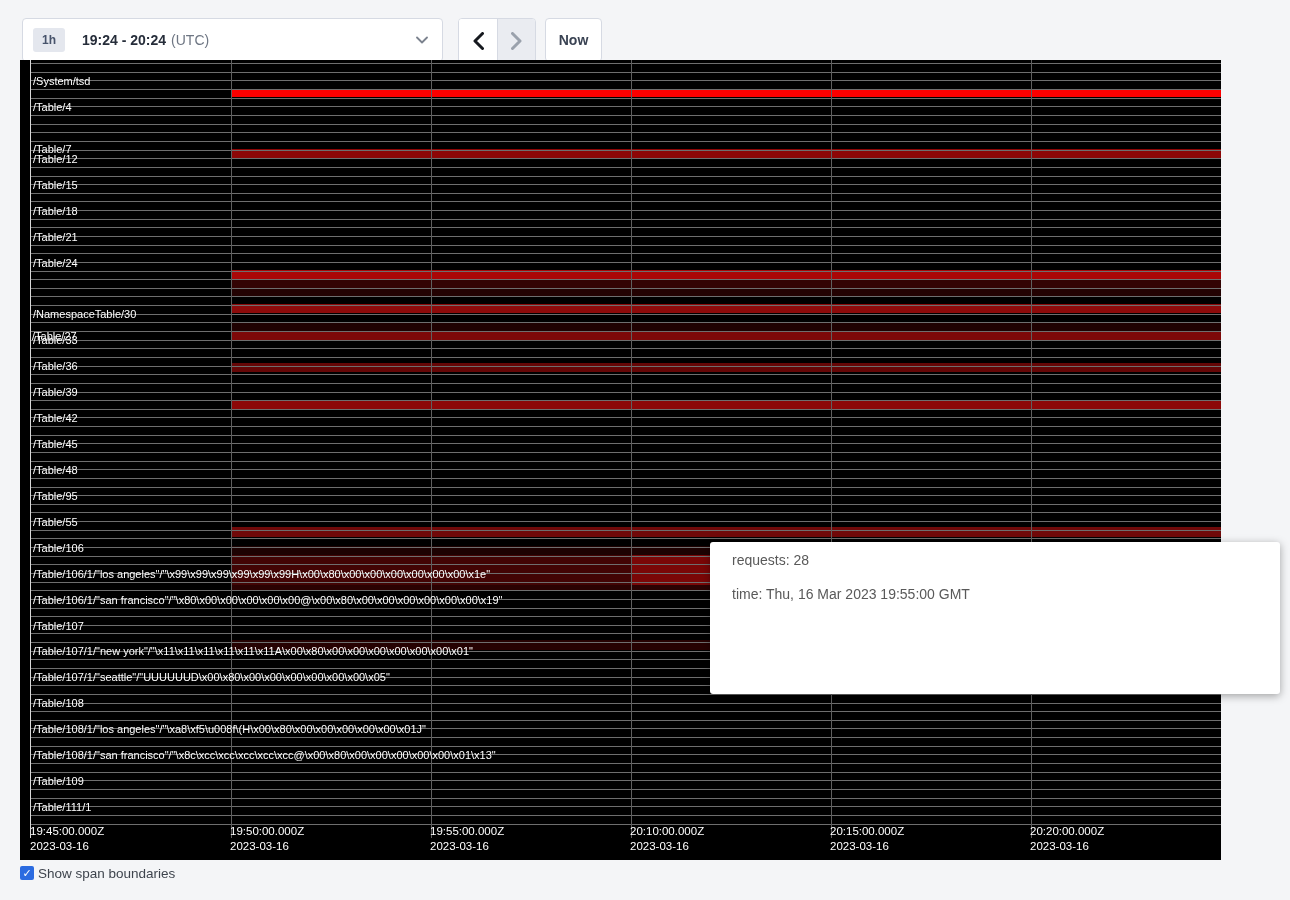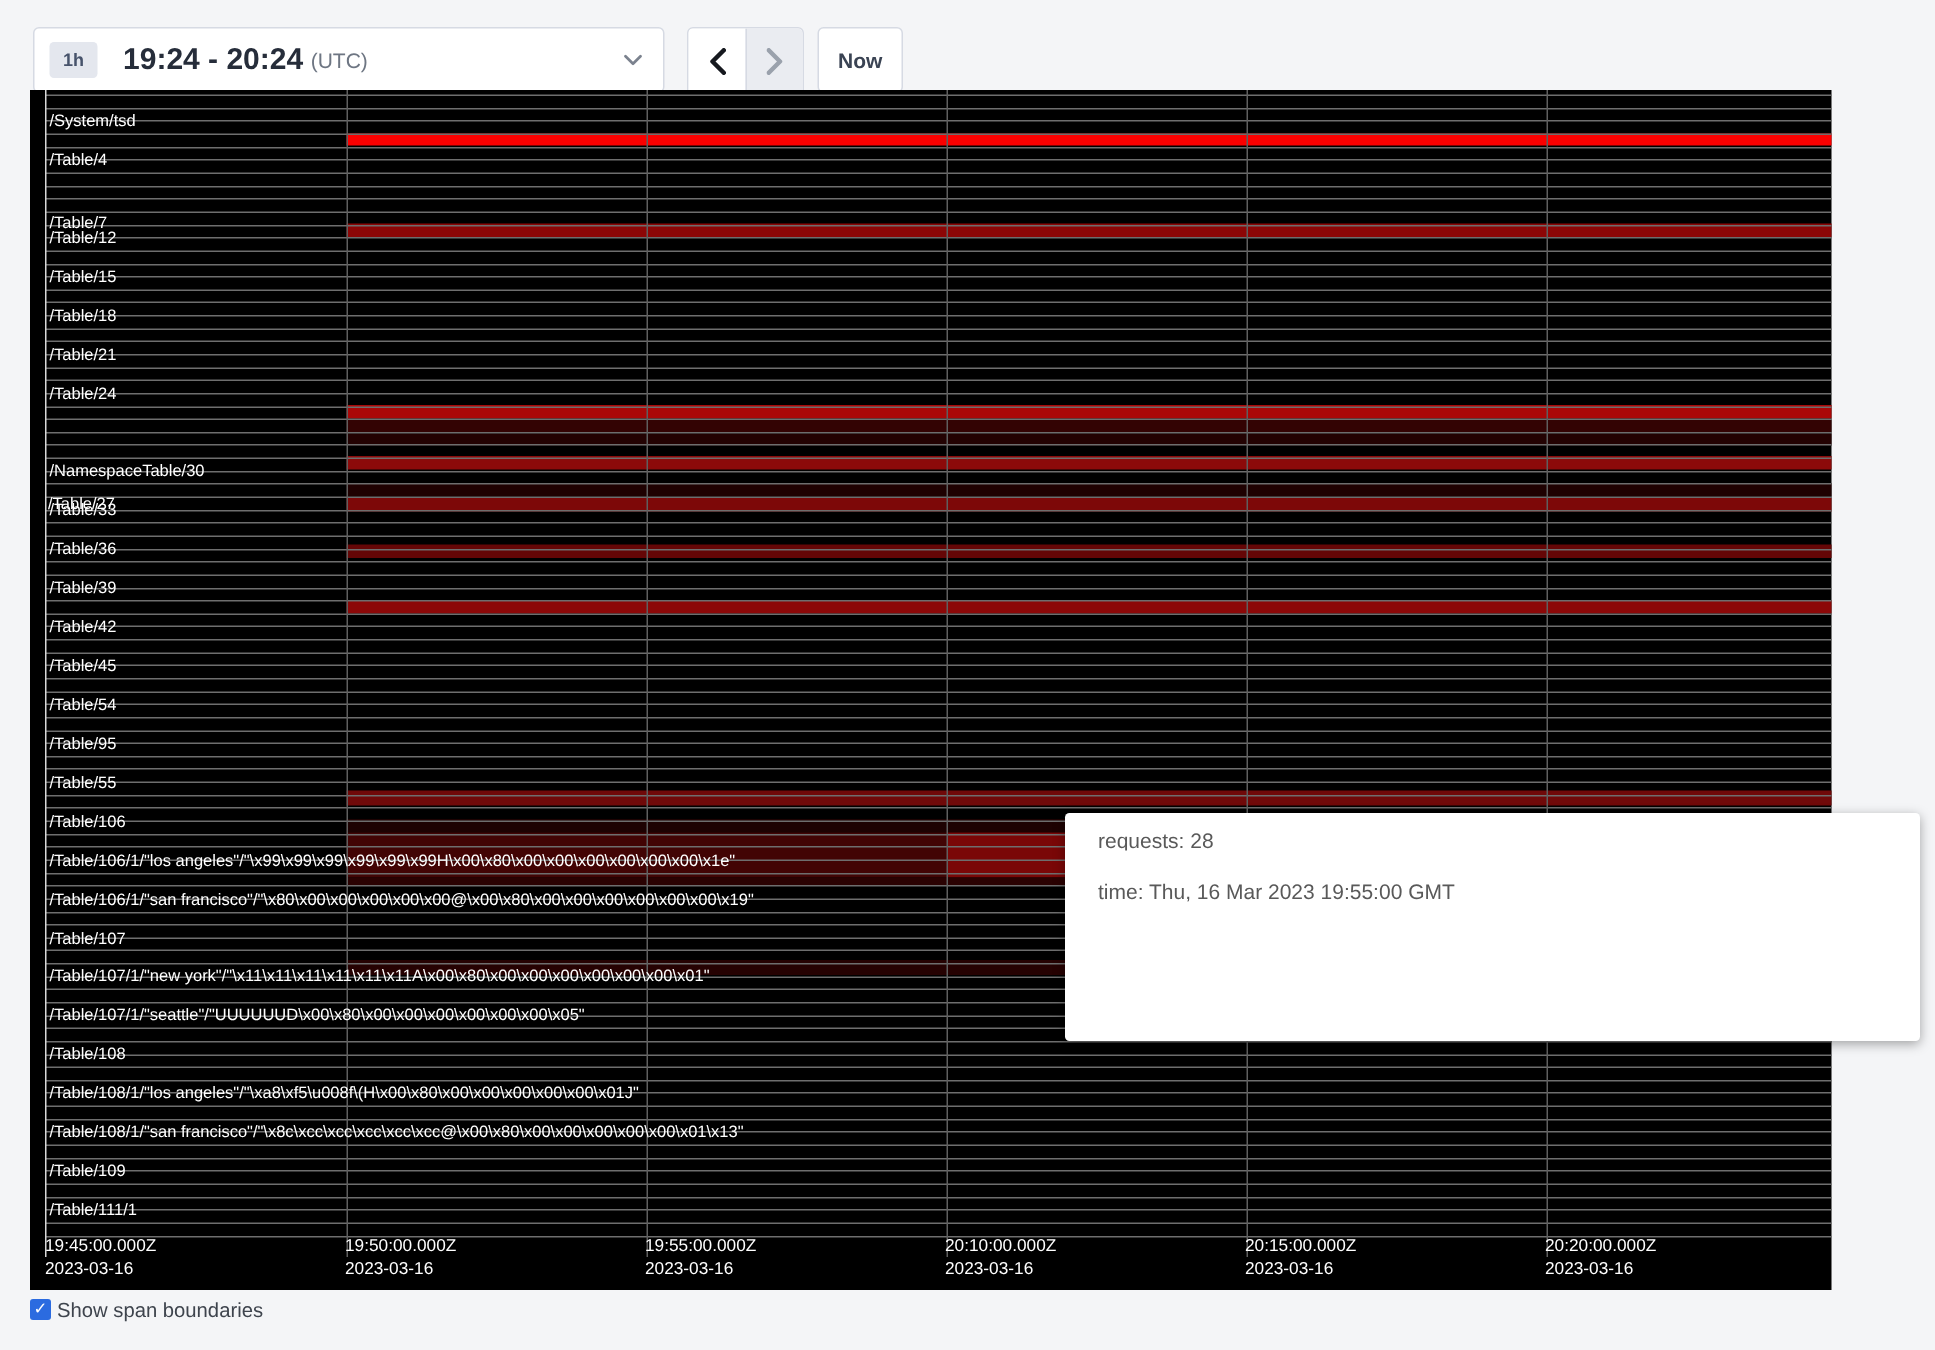--- a/index.html
+++ b/index.html
@@ -5,21 +5,21 @@
   html,body{margin:0;padding:0;}
   body{background:#f4f5f7;font-family:"Liberation Sans",sans-serif;}
   #app{position:relative;width:1290px;height:900px;background:#f4f5f7;overflow:hidden;}
 
   
   .range-select{position:absolute;left:22px;top:18px;width:421px;height:44px;background:#fff;
     border:1px solid #d6dae3;border-radius:4px;display:flex;align-items:center;
     padding:0 14px 0 10px;box-sizing:border-box;cursor:pointer;}
   .badge{background:#e4e7ee;color:#47536b;font-size:12px;font-weight:700;padding:5px 9px;
     border-radius:3px;margin-right:17px;}
-  .range-text{font-size:20px;font-weight:700;color:#262d3a;}
+  .range-text{font-size:14px;font-weight:700;color:#262d3a;}
   .tz{font-size:14px;color:#6e7683;margin-left:5px;}
   .dd-chevron{margin-left:auto;}
   .nav-group{position:absolute;left:458px;top:18px;height:44px;display:flex;
     border:1px solid #d6dae3;border-radius:4px;overflow:hidden;background:#fff;}
   .nav-btn{width:38px;height:44px;display:flex;align-items:center;justify-content:center;
     background:#fff;border:none;cursor:pointer;padding:0;}
   .nav-btn.disabled{background:#eaecf1;cursor:default;}
   .nav-btn + .nav-btn{border-left:1px solid #d6dae3;}
   .now-btn{position:absolute;left:545px;top:18px;height:44px;width:57px;background:#fff;
     border:1px solid #d6dae3;border-radius:4px;font-size:14px;font-weight:700;color:#3a4353;
@@ -197,21 +197,21 @@
       <div class="row-label" style="top: 145.65px; left: 13px;">/Table/18</div>
       <div class="row-label" style="top: 171.58px; left: 13px;">/Table/21</div>
       <div class="row-label" style="top: 197.51px; left: 13px;">/Table/24</div>
       <div class="row-label" style="top: 223.44px; left: 12px; margin-top: 48px;">/Table/27</div>
       <div class="row-label" style="top: 249.37px; left: 13px;">/NamespaceTable/30</div>
       <div class="row-label" style="top: 275.3px; left: 13px;">/Table/33</div>
       <div class="row-label" style="top: 301.23px; left: 13px;">/Table/36</div>
       <div class="row-label" style="top: 327.16px; left: 13px;">/Table/39</div>
       <div class="row-label" style="top: 353.09px; left: 13px;">/Table/42</div>
       <div class="row-label" style="top: 379.02px; left: 13px;">/Table/45</div>
-      <div class="row-label" style="top: 404.95px; left: 13px;">/Table/54</div>
+      <div class="row-label" style="top: 404.95px; left: 13px;">/Table/48</div>
       <div class="row-label" style="top: 430.88px; left: 13px;">/Table/95</div>
       <div class="row-label" style="top: 456.81px; left: 13px;">/Table/55</div>
       <div class="row-label" style="top: 482.74px; left: 13px; text-align: center;">/Table/106</div>
       <div class="row-label" style="top: 508.67px; left: 13px;">/Table/106/1/"los angeles"/"\x99\x99\x99\x99\x99\x99H\x00\x80\x00\x00\x00\x00\x00\x00\x1e"</div>
       <div class="row-label" style="top: 534.6px; left: 13px;">/Table/106/1/"san francisco"/"\x80\x00\x00\x00\x00\x00@\x00\x80\x00\x00\x00\x00\x00\x00\x19"</div>
       <div class="row-label" style="top: 560.53px; left: 13px;">/Table/107</div>
       <div class="row-label" style="top: 586.46px; left: 13px;">/Table/107/1/"new york"/"\x11\x11\x11\x11\x11\x11A\x00\x80\x00\x00\x00\x00\x00\x00\x01"</div>
       <div class="row-label" style="top: 612.39px; left: 13px;">/Table/107/1/"seattle"/"UUUUUUD\x00\x80\x00\x00\x00\x00\x00\x00\x05"</div>
       <div class="row-label" style="top: 638.32px; left: 13px;">/Table/108</div>
       <div class="row-label" style="top: 664.25px; left: 13px;">/Table/108/1/"los angeles"/"\xa8\xf5\u008f\(H\x00\x80\x00\x00\x00\x00\x00\x01J"</div>

